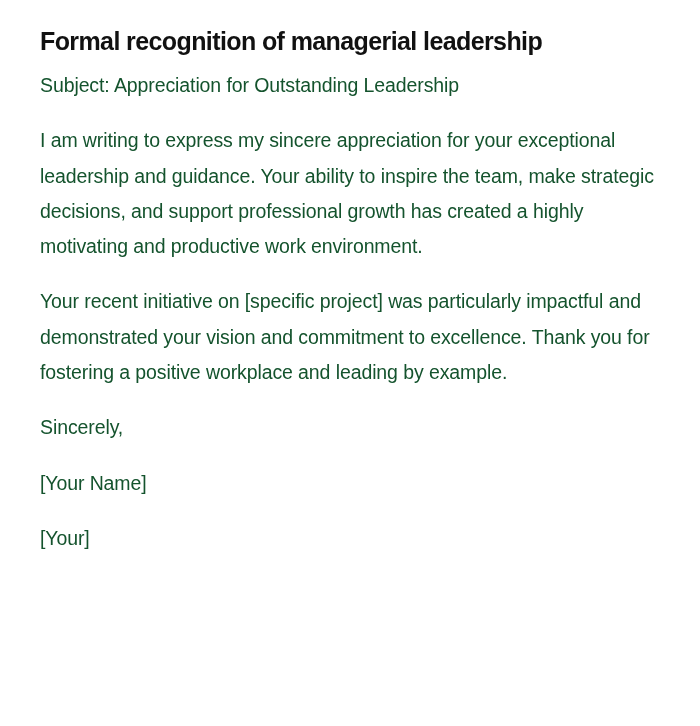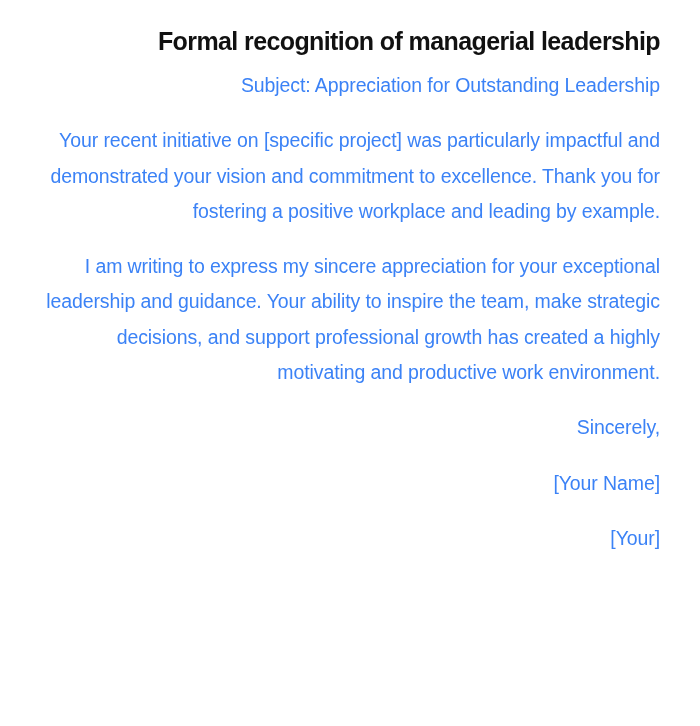--- a/index.html
+++ b/index.html
@@ -1,34 +1,34 @@
 <!DOCTYPE html>
 <html><head>
   <meta charset="utf-8">
   <style>
     html, body { margin: 0; padding: 0; background: #ffffff; }
     body {
       width: 700px; height: 726px; overflow: hidden;
       font-family: "Liberation Sans", "DejaVu Sans", sans-serif;
       color: #1a1a1a;
     }
-    .doc { position: relative; padding: 22px 40px 0 40px; box-sizing: border-box; width: 700px; text-align: right; }
+    .doc { position: relative; padding: 22px 40px 0 40px; box-sizing: border-box; width: 700px; }
     .title {
       font-size: 25px; font-weight: bold; line-height: 38px;
       margin: 0 0 8px 0; letter-spacing: -0.6px; color: #111;
     }
     .para {
       font-size: 19.5px; line-height: 35.3px; margin: 0 0 20px 0;
-      letter-spacing: -0.1px; color: #3b82f6;
+      letter-spacing: -0.1px; color: #14532d;
     }
   </style>
 </head>
 <body>
 
 <div class="doc">
   <h1 class="title">Formal recognition of managerial leadership</h1>
   <p class="para">Subject: Appreciation for Outstanding Leadership</p>
+  <p class="para">I am writing to express my sincere appreciation for your exceptional leadership and guidance. Your ability to inspire the team, make strategic decisions, and support professional growth has created a highly motivating and productive work environment.</p>
   <p class="para">Your recent initiative on [specific project] was particularly impactful and demonstrated your vision and commitment to excellence. Thank you for fostering a positive workplace and leading by example.</p>
-  <p class="para">I am writing to express my sincere appreciation for your exceptional leadership and guidance. Your ability to inspire the team, make strategic decisions, and support professional growth has created a highly motivating and productive work environment.</p>
   <p class="para">Sincerely,</p>
   <p class="para">[Your Name]</p>
   <p class="para">[Your]</p>
 </div>
 
 </body></html>

